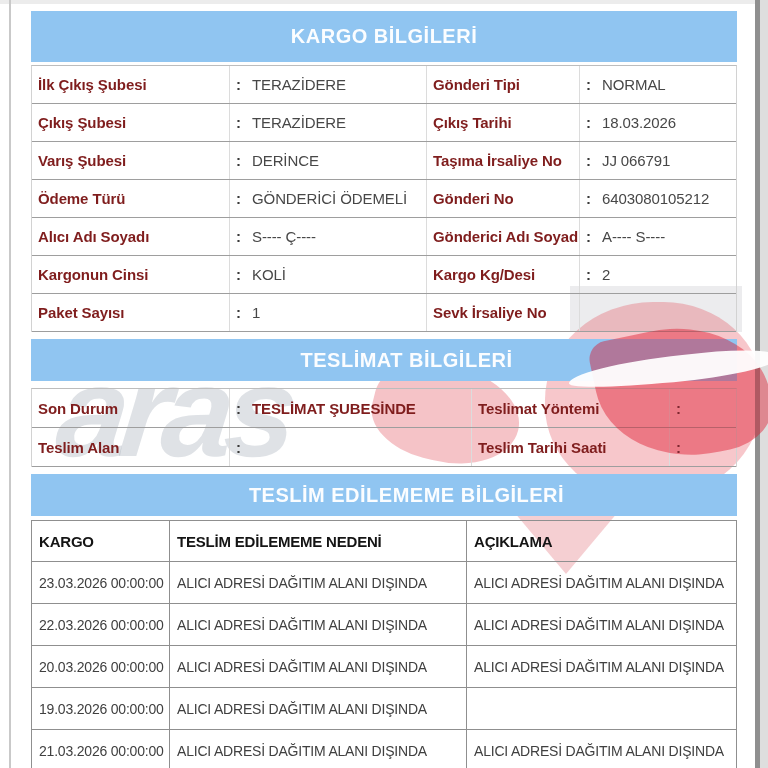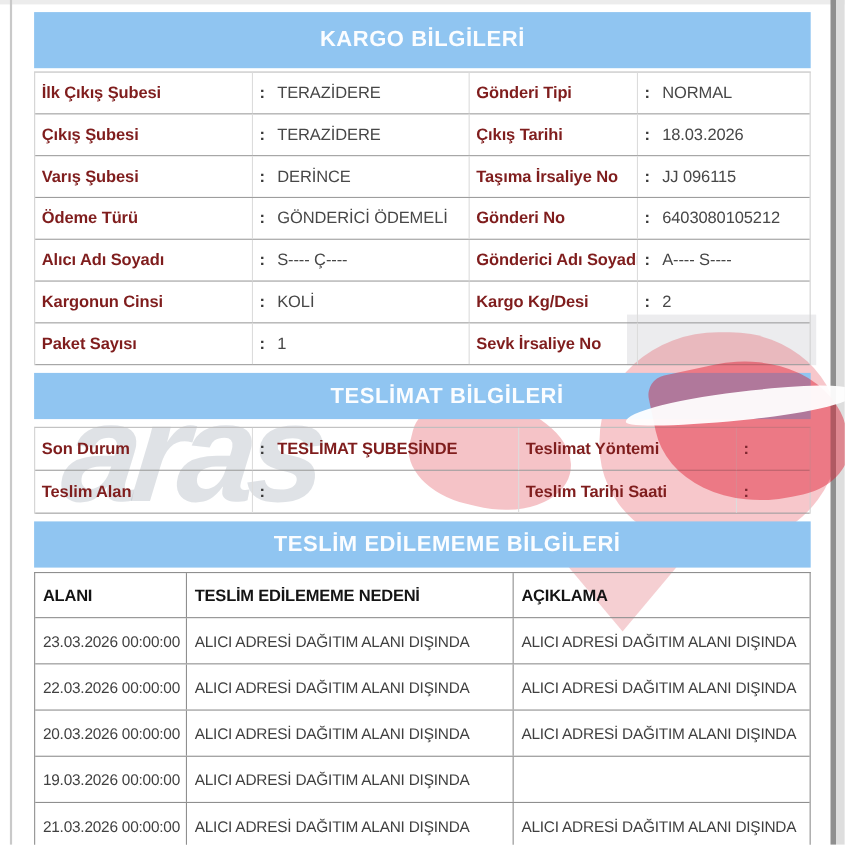--- a/index.html
+++ b/index.html
@@ -98,21 +98,21 @@
       </div>
       <div class="trow trow-k">
         <div class="cl">Varış Şubesi</div>
         <div class="cv">
             <span class="colon">:</span>
             <span class="val">DERİNCE</span>
           </div>
         <div class="cl">Taşıma İrsaliye No</div>
         <div class="cv">
             <span class="colon">:</span>
-            <span class="val">JJ 096115</span>
+            <span class="val">JJ 066791</span>
           </div>
       </div>
       <div class="trow trow-k">
         <div class="cl">Ödeme Türü</div>
         <div class="cv">
             <span class="colon">:</span>
             <span class="val">GÖNDERİCİ ÖDEMELİ</span>
           </div>
         <div class="cl">Gönderi No</div>
         <div class="cv">
@@ -188,21 +188,21 @@
           </div>
       </div>
     </div>
 
     <div class="gap7"></div>
 
     <div class="band band-sm">TESLİM EDİLEMEME BİLGİLERİ</div>
     <div class="gap4"></div>
     <div class="btable">
       <div class="brow brow-h">
-        <div>ALANI</div>
+        <div>KARGO</div>
         <div>TESLİM EDİLEMEME NEDENİ</div>
         <div>AÇIKLAMA</div>
       </div>
       <div class="brow brow-d">
         <div>23.03.2026 00:00:00</div>
         <div>ALICI ADRESİ DAĞITIM ALANI DIŞINDA</div>
         <div>ALICI ADRESİ DAĞITIM ALANI DIŞINDA</div>
       </div>
       <div class="brow brow-d">
         <div>22.03.2026 00:00:00</div>

